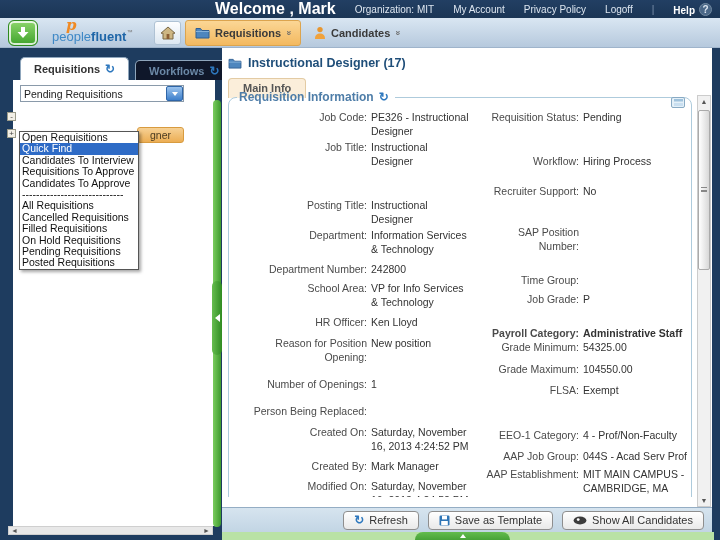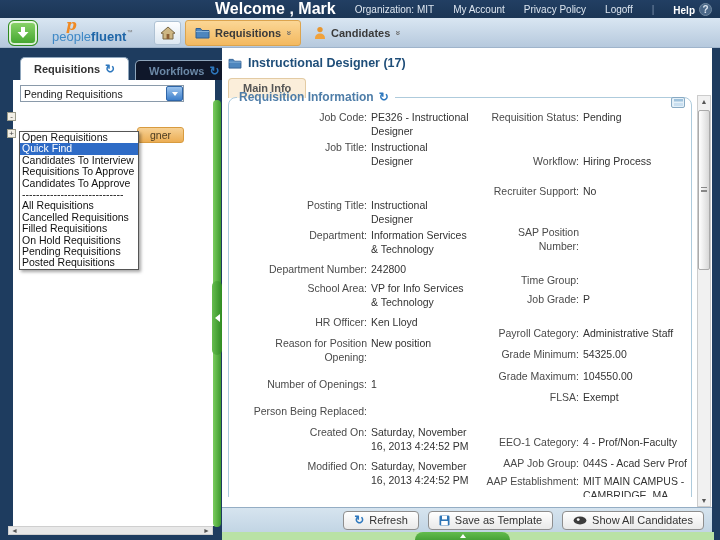--- a/index.html
+++ b/index.html
@@ -290,20 +290,24 @@
                 <span class="valL">1</span>
               </div>
             <div class="frow" style="margin-bottom:7px;">
                 <span class="lblL">Person Being Replaced:</span>
                 <span class="valL"></span>
               </div>
             <div class="frow" style="margin-bottom:6px;">
                 <span class="lblL">Created On:</span>
                 <span class="valL">Saturday, November 16, 2013 4:24:52 PM</span>
               </div>
+            <div class="frow" style="margin-bottom:6px;">
+                <span class="lblL">Created By:</span>
+                <span class="valL">Mark Manager</span>
+              </div>
             <div class="frow">
                 <span class="lblL">Modified On:</span>
                 <span class="valL">Saturday, November 16, 2013 4:24:52 PM</span>
               </div>
           </div>
           <div class="colR">
             <div class="frow" style="margin-bottom:30px;">
                 <span class="lblR">Requisition Status:</span>
                 <span class="valR">Pending</span>
               </div>
@@ -320,21 +324,21 @@
                 <span class="valR"></span>
               </div>
             <div class="frow" style="margin-bottom:5px;">
                 <span class="lblR">Time Group:</span>
                 <span class="valR"></span>
               </div>
             <div class="frow" style="margin-bottom:20px;">
                 <span class="lblR">Job Grade:</span>
                 <span class="valR">P</span>
               </div>
-            <div class="frow" style="margin-bottom:7px;">
+            <div class="frow" style="font-weight:bold;">
                 <span class="lblR">Payroll Category:</span>
                 <span class="valR">Administrative Staff</span>
               </div>
             <div class="frow" style="margin-bottom:8px;">
                 <span class="lblR">Grade Minimum:</span>
                 <span class="valR">54325.00</span>
               </div>
             <div class="frow" style="margin-bottom:7px;align-items:center;">
                 <span class="lblR">Grade Maximum:</span>
                 <span class="valR">104550.00</span>

